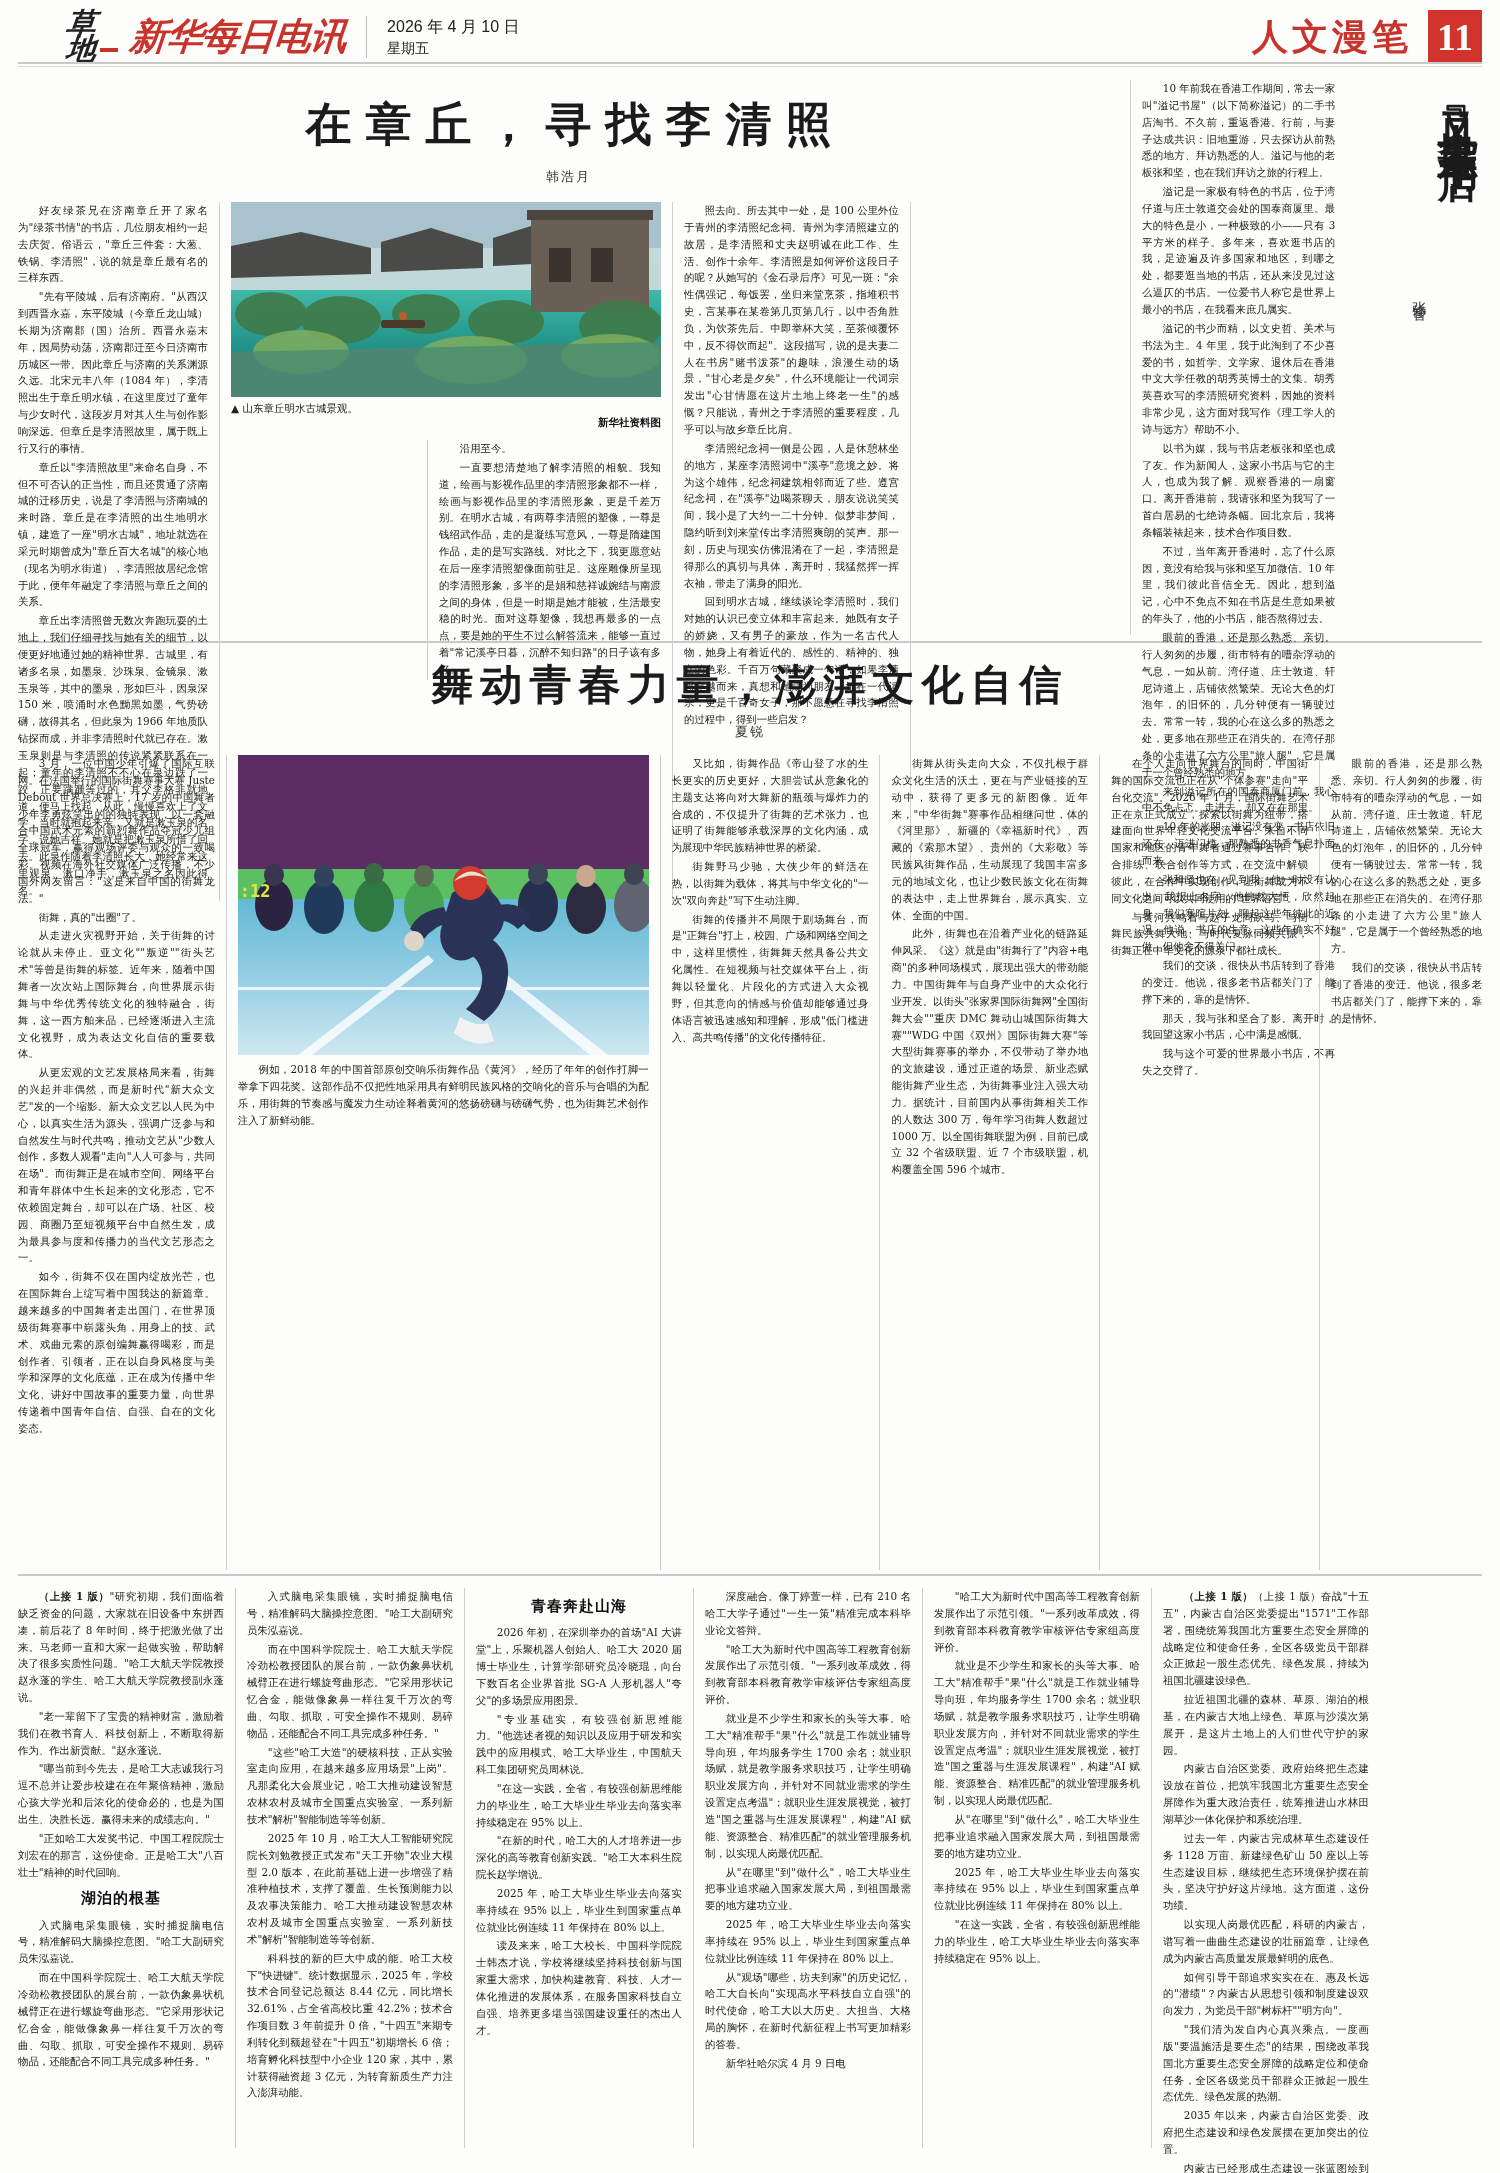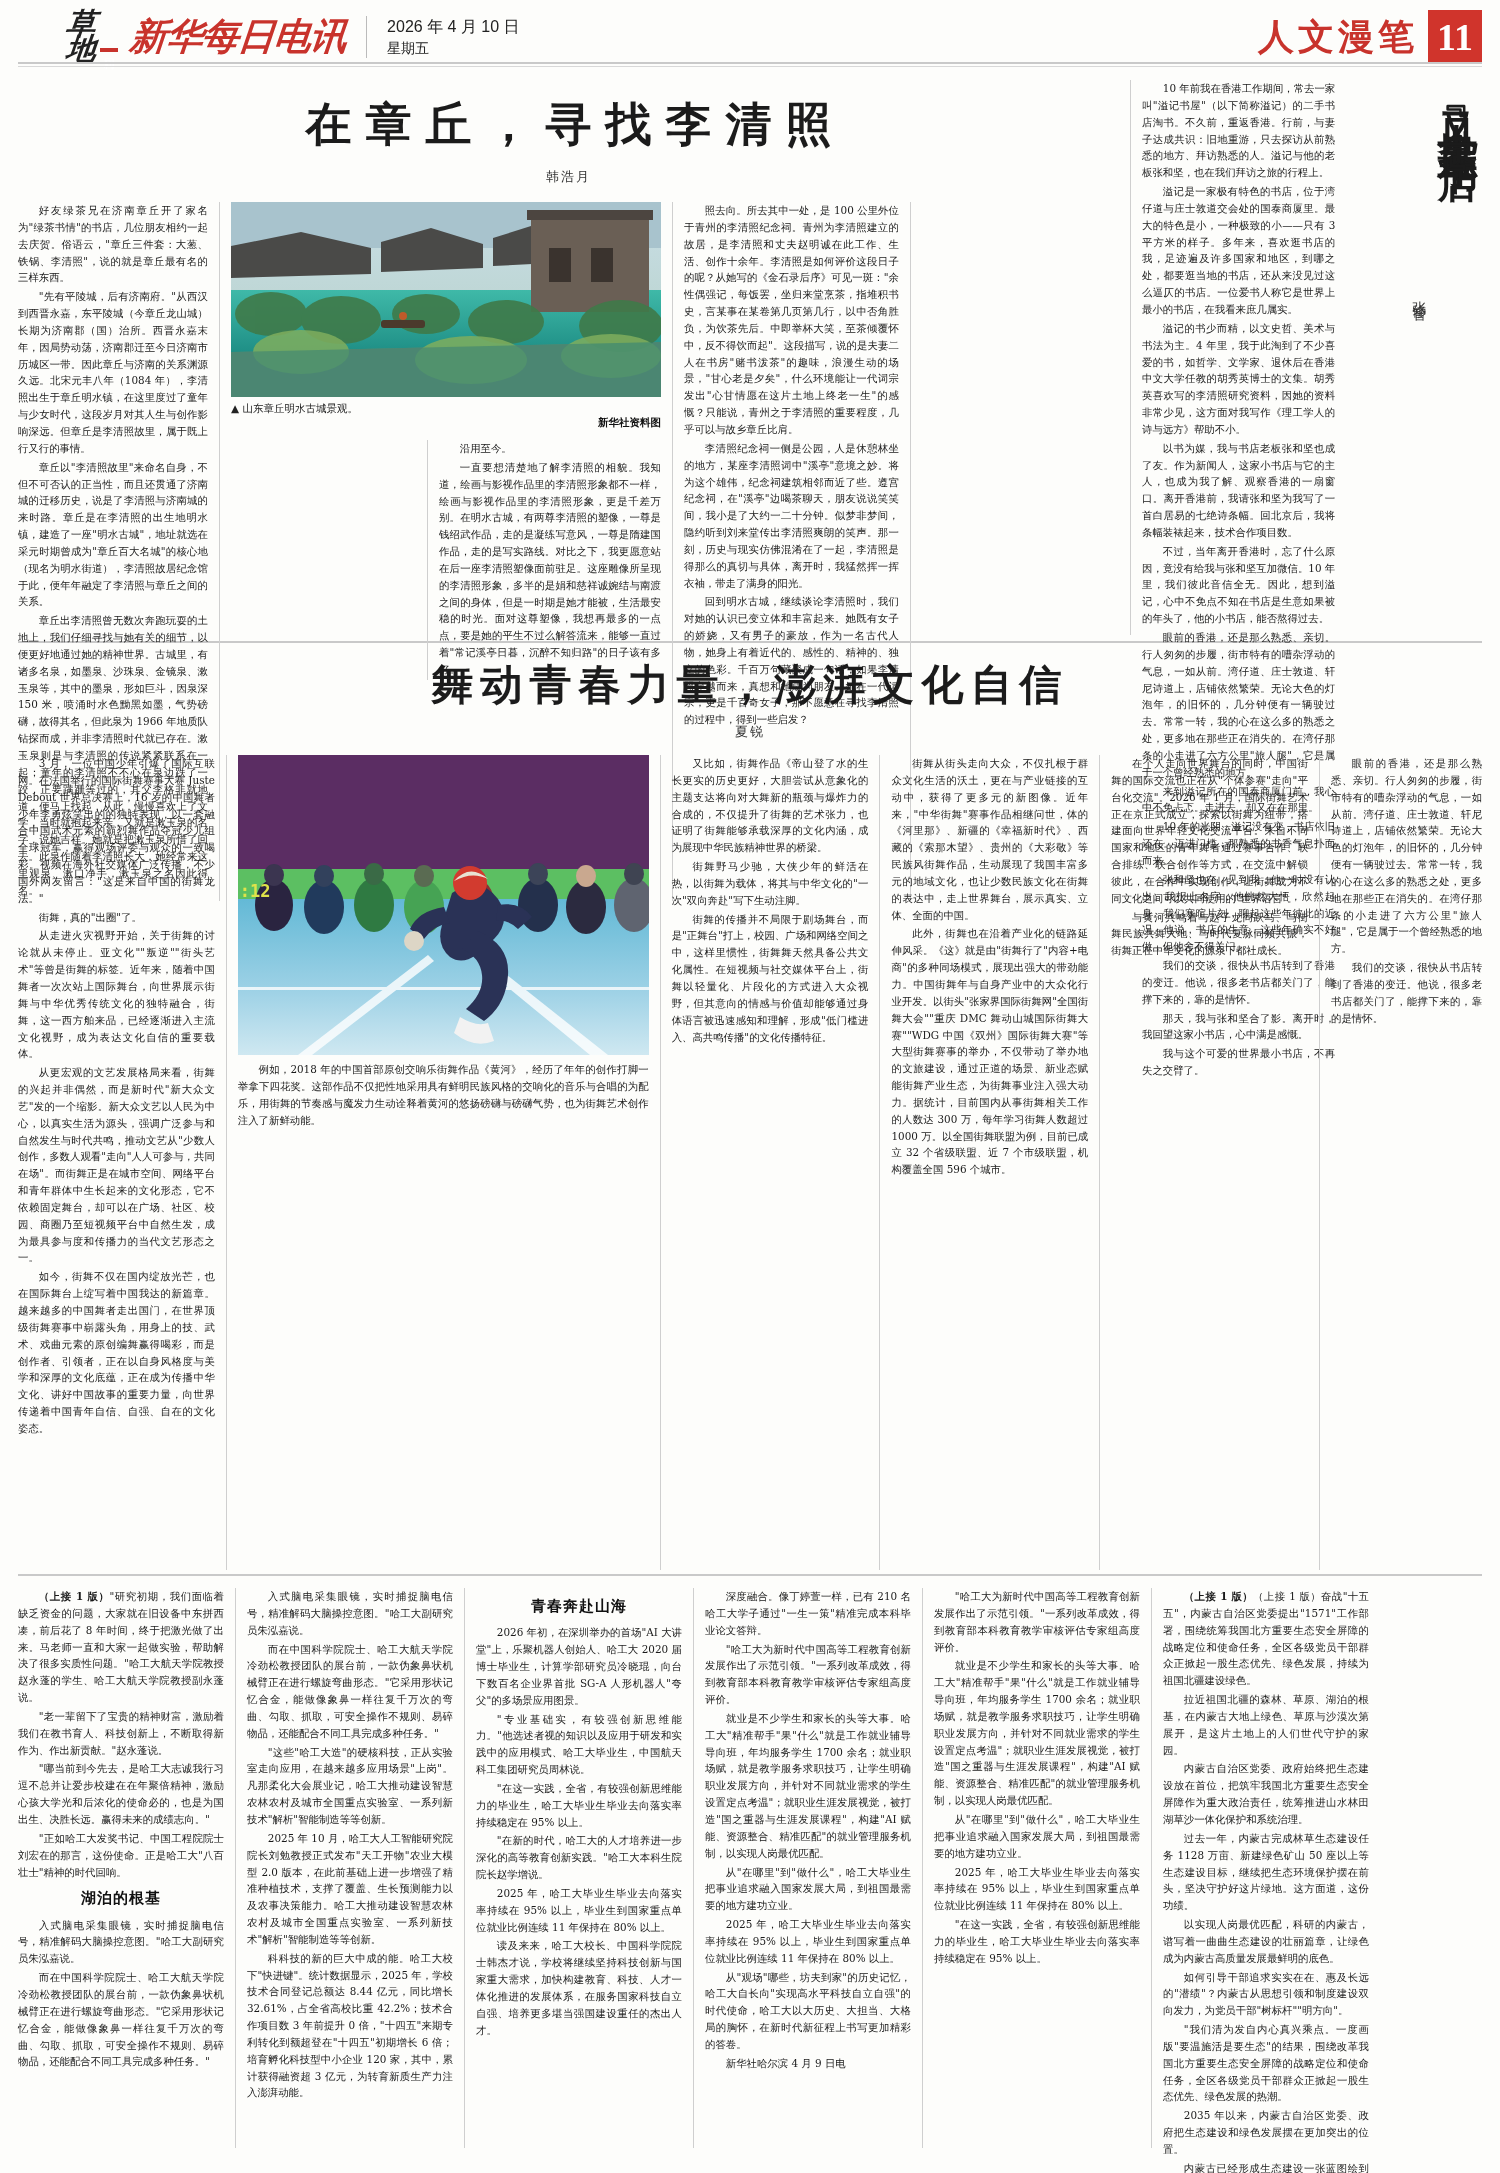--- a/index.html
+++ b/index.html
@@ -22,21 +22,21 @@
   .logo-cn span:last-child{transform:skewX(-6deg);}
   .logo-badge{background:#c8332c;color:#fff;font-size:11px;padding:1px 3px;line-height:1.1;
     writing-mode:vertical-rl;letter-spacing:1px;margin-bottom:10px;font-style:normal;font-weight:normal;}
   .paper-name{font-family:"DejaVu Serif",serif;font-size:37px;font-weight:bold;color:#c8332c;
     font-style:italic;letter-spacing:-1px;margin-left:12px;transform:skewX(-5deg);}
   .vrule{width:1px;height:42px;background:#bbb;margin:0 20px;}
   .date-block{font-family:"Liberation Sans",sans-serif;font-size:16px;color:#222;line-height:1.45;}
   .date-block .d2{font-size:14px;}
   .section-wrap{margin-left:auto;display:flex;align-items:center;gap:0;}
   .section-title{font-family:"DejaVu Serif",serif;font-size:36px;font-weight:bold;color:#c8332c;
-    letter-spacing:4px;padding-right:10px;}
+    letter-spacing:4px;padding-right:16px;}
   .page-num{background:#d0342c;color:#fff;font-family:"Liberation Serif",serif;font-size:38px;
     font-weight:bold;width:54px;height:54px;display:flex;align-items:center;justify-content:center;}
   .mast-rule{position:absolute;left:18px;right:18px;top:62px;height:2px;background:#c9c9c9;}
   .mast-rule2{position:absolute;left:18px;right:18px;top:66px;height:1px;background:#d8d8d8;}
 
   
   .cols{display:flex;}
   .col{font-size:10.4px;line-height:1.62;text-align:justify;color:#1a1a1a;
        font-family:"DejaVu Serif",serif;}
   .col p{margin:0 0 2px 0;text-indent:2em;}
@@ -216,21 +216,21 @@
   </div>
 
   <div class="rule-h" style="margin:6px 0 0 0;"></div>
 
   <div style="margin-top:14px;">
     <div class="hl2">舞动青春力量，澎湃文化自信</div>
     <div class="byline2">夏锐</div>
 
     <div class="cols" style="margin-top:14px;height:815px;">
       <div class="col" style="width:206px;">
-        <p>3 月，一位中国少年引爆了国际互联网。在法国举行的国际街舞赛事大赛 Juste Debout 世界总决赛上，16 岁的中国舞者少年李勇炫笑出的的独特表现，以一套融合中国武术元素的霸烈舞作品夺冠少儿组全球冠军，赢得观场评委与观众的一致喝彩。视频在海外社交媒体广泛传播，不少国外网友留言："这是来自中国的街舞龙法。"</p>
+        <p>3 月，一位中国少年引爆了国际互联网。在法国举行的国际街舞赛事大赛 Juste Debout 世界总决赛上，17 岁的中国舞者少年李勇炫笑出的的独特表现，以一套融合中国武术元素的霸烈舞作品夺冠少儿组全球冠军，赢得观场评委与观众的一致喝彩。视频在海外社交媒体广泛传播，不少国外网友留言："这是来自中国的街舞龙法。"</p>
         <p>街舞，真的"出圈"了。</p>
         <p>从走进火灾视野开始，关于街舞的讨论就从未停止。亚文化""叛逆""街头艺术"等曾是街舞的标签。近年来，随着中国舞者一次次站上国际舞台，向世界展示街舞与中华优秀传统文化的独特融合，街舞，这一西方舶来品，已经逐渐进入主流文化视野，成为表达文化自信的重要载体。</p>
         <p>从更宏观的文艺发展格局来看，街舞的兴起并非偶然，而是新时代"新大众文艺"发的一个缩影。新大众文艺以人民为中心，以真实生活为源头，强调广泛参与和自然发生与时代共鸣，推动文艺从"少数人创作，多数人观看"走向"人人可参与，共同在场"。而街舞正是在城市空间、网络平台和青年群体中生长起来的文化形态，它不依赖固定舞台，却可以在广场、社区、校园、商圈乃至短视频平台中自然生发，成为最具参与度和传播力的当代文艺形态之一。</p>
         <p>如今，街舞不仅在国内绽放光芒，也在国际舞台上绽写着中国我达的新篇章。越来越多的中国舞者走出国门，在世界顶级街舞赛事中崭露头角，用身上的技、武术、戏曲元素的原创编舞赢得喝彩，而是创作者、引领者，正在以自身风格度与美学和深厚的文化底蕴，正在成为传播中华文化、讲好中国故事的重要力量，向世界传递着中国青年自信、自强、自在的文化姿态。</p>
       </div>
       <div class="vdiv"></div>
 
       <div style="width:430px;">
         <div class="photo2" style="height:300px;">
           <div class="p2-wall"></div>

